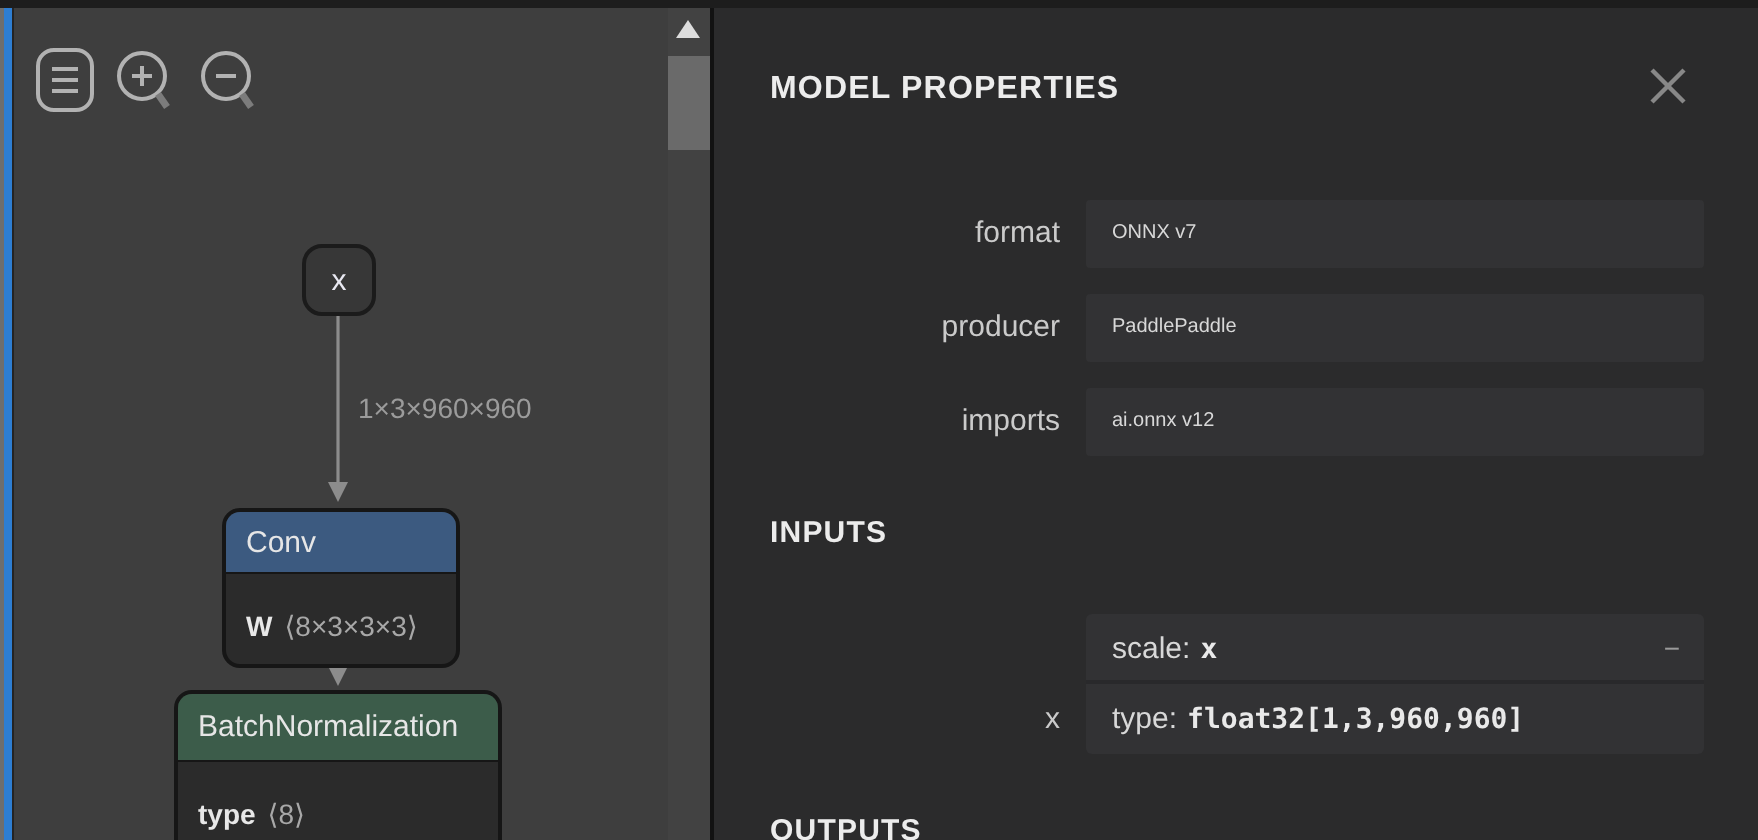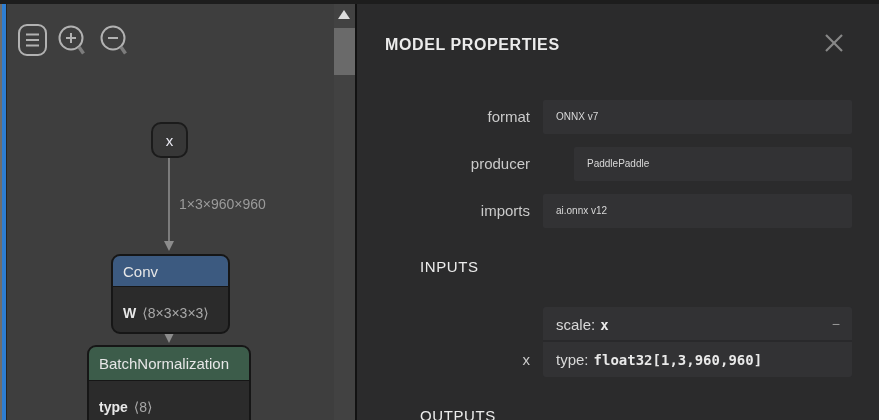--- a/index.html
+++ b/index.html
@@ -85,25 +85,25 @@
   .prop-row { position:absolute; left:0; width:495px; display:flex; align-items:flex-end; }
   .prop-label {
     width:173px; text-align:right; color:#cacaca; font-size:15px; line-height:34px; flex:none;
   }
   .prop-value {
     margin-left:13px; flex:1; height:34px; line-height:34px;
     background:#323234; border-radius:2px; color:#d8d8d8; font-size:10px;
     padding-left:13px; white-space:nowrap; overflow:hidden;
   }
   .row-format   { top:100px; }
-  .row-producer { top:147px;gap:31px; }
+  .row-producer { top:147px; }
   .row-imports  { top:194px; }
 
   .section-heading {
-    position:absolute; left:28px; color:#ececec; font-size:15px; font-weight:normal; letter-spacing:0.6px;margin-left:35px;
+    position:absolute; left:28px; color:#ececec; font-size:15px; font-weight:bold; letter-spacing:0.6px;
   }
   .h-inputs  { top:258px; }
   .h-outputs { top:407px; }
 
   .input-row { top:307px; }
   .input-label { line-height:35px; }
   .io-box { margin-left:13px; flex:1; background:#323234; border-radius:3px; overflow:hidden; }
   .io-line { height:35px; line-height:35px; padding:0 12px 0 13px; font-size:15px; color:#d8d8d8; white-space:nowrap; }
   .io-line.first { border-bottom:2px solid #29292b; }
   .mono-b { font-family:"DejaVu Sans Mono", monospace; font-weight:bold; color:#e9e9e9; margin-left:5px; font-size:14px; }

